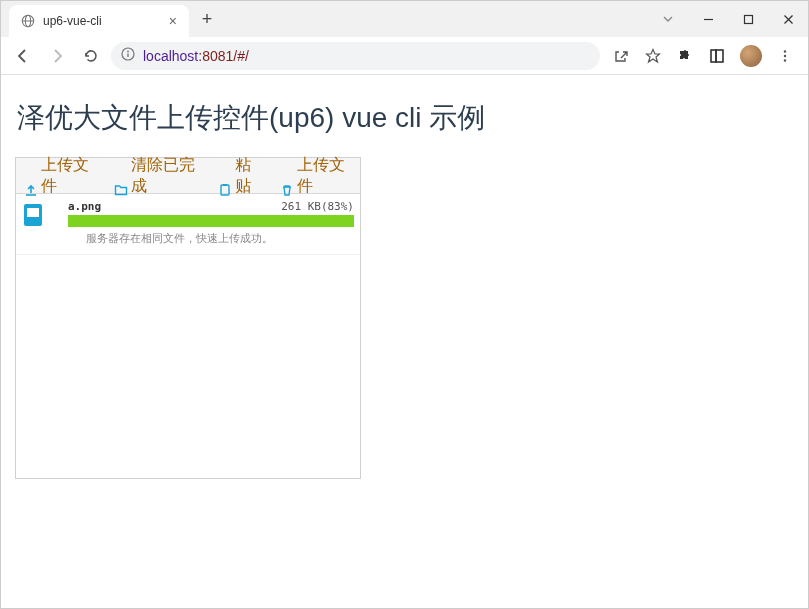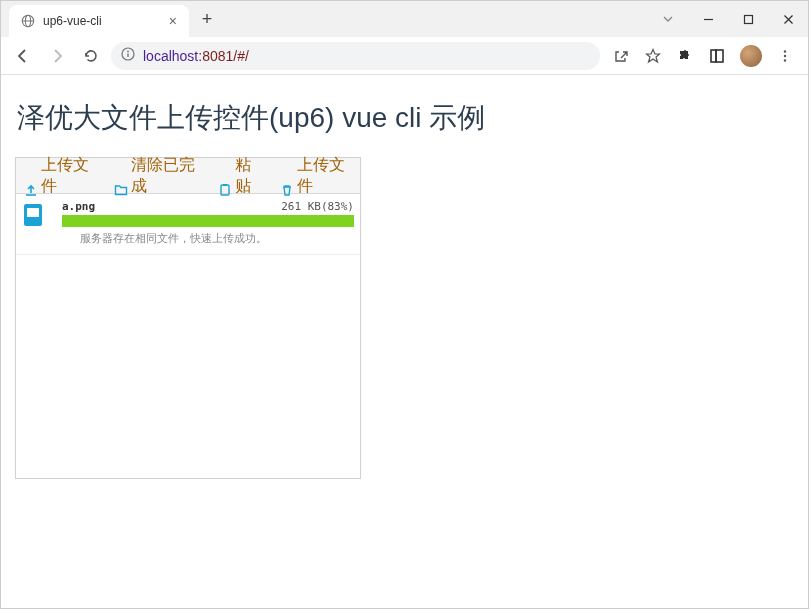--- a/index.html
+++ b/index.html
@@ -30,21 +30,21 @@
     
     .page { padding: 24px 14px; }
     .page-title { font-size: 28px; color: #2c3e50; font-weight: 400; margin-bottom: 20px; padding-left: 2px; }
     
     .upload-panel { width: 346px; border: 1px solid #d0d0d0; background: #fff; }
     .toolbar { display: flex; align-items: center; height: 36px; background: #f5f5f5; border-bottom: 1px solid #d8d8d8; padding: 0 8px; gap: 18px; }
     .tb-btn { display: flex; align-items: flex-end; gap: 3px; font-size: 16px; color: #a16207; cursor: pointer; }
     .tb-icon { width: 14px; height: 14px; display: inline-flex; align-items: center; justify-content: center; }
     
     .file-list { height: 284px; overflow-y: scroll; background: #fff; }
-    .file-item { display: flex; padding: 6px 6px 8px 6px; border-bottom: 1px solid #eee; gap: 18px; }
+    .file-item { display: flex; padding: 6px 6px 8px 6px; border-bottom: 1px solid #eee; gap: 24px; }
     .file-icon { width: 22px; height: 26px; flex-shrink: 0; margin-top: 2px; }
     .file-body { flex: 1; }
     .file-header { display: flex; justify-content: space-between; font-size: 11px; font-family: "SimSun", monospace; color: #333; }
     .file-name { font-weight: bold; }
     .file-size { color: #555; }
     .progress { height: 12px; background: #7ed321; width: 100%; margin: 2px 0 4px 0; }
     .file-status { font-size: 11px; color: #888; margin-left: 18px; }
     
     
     .file-list::-webkit-scrollbar { width: 14px; }

